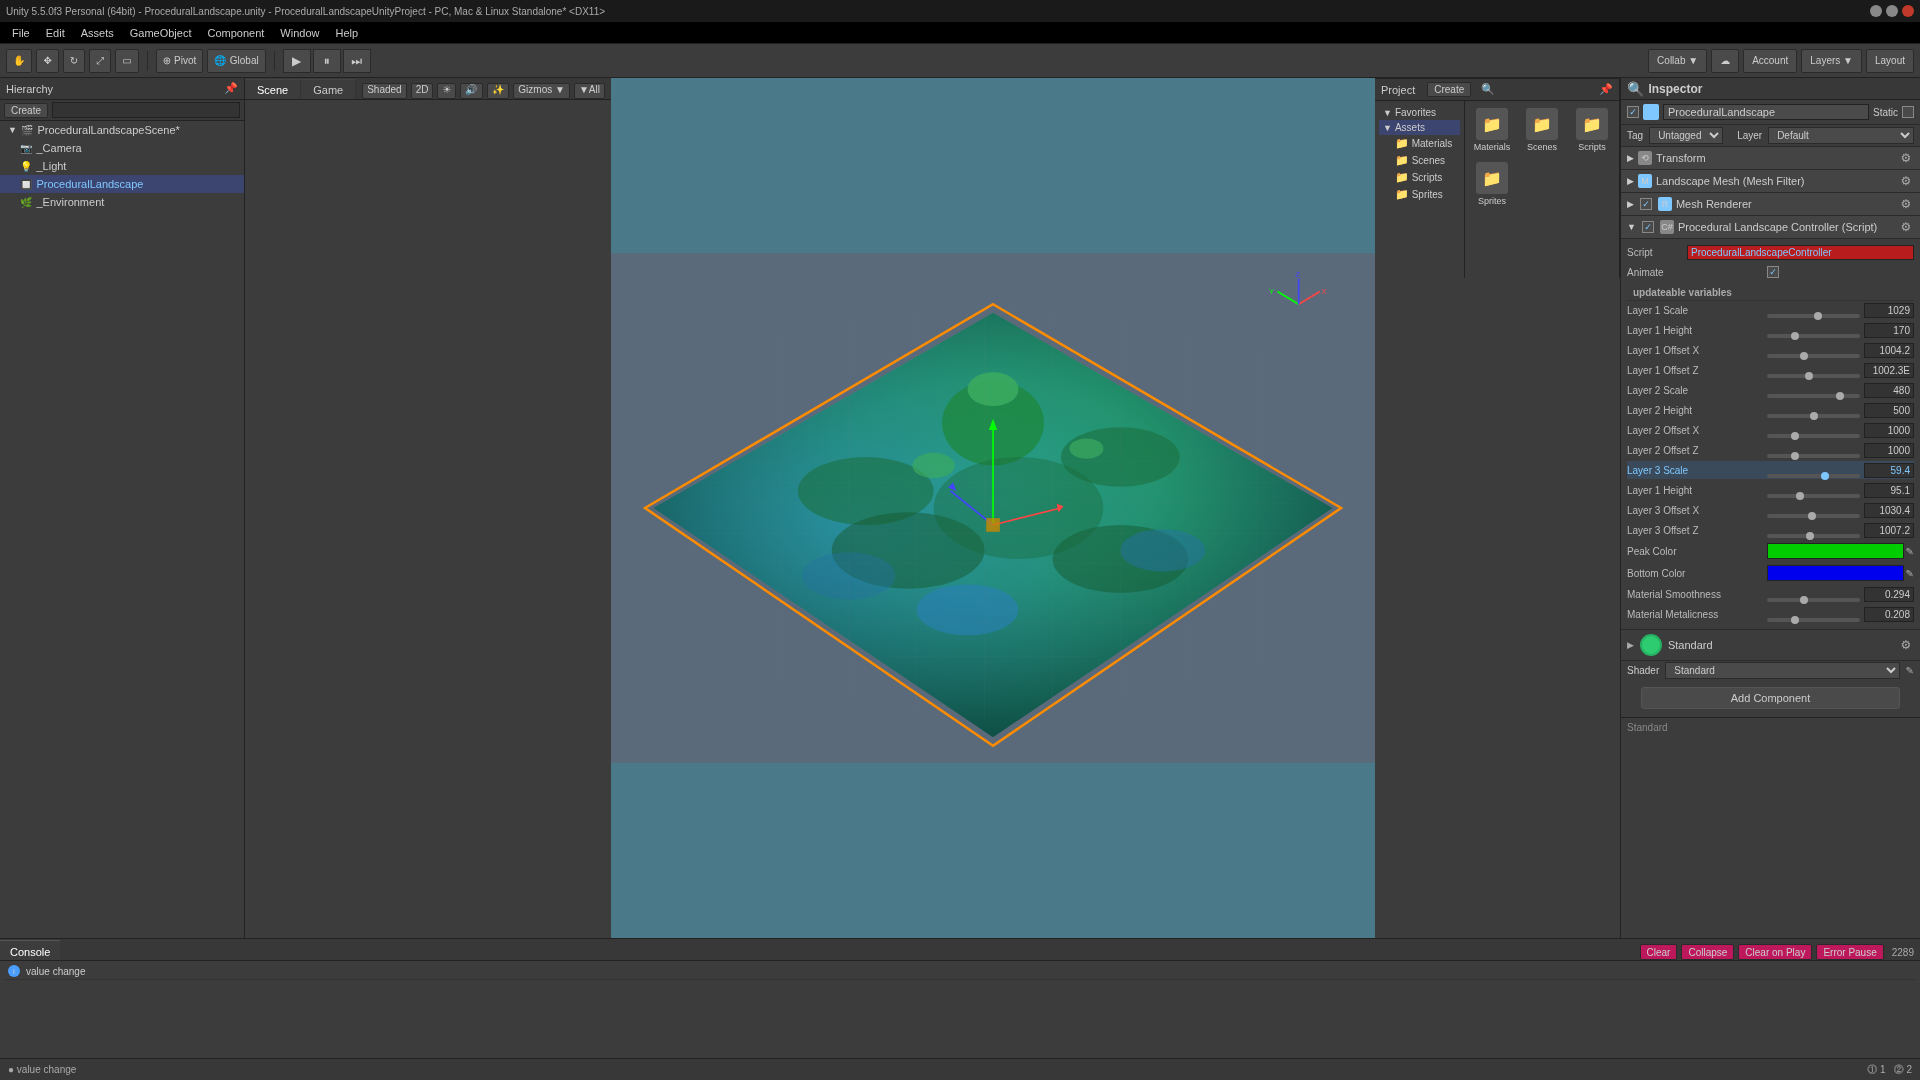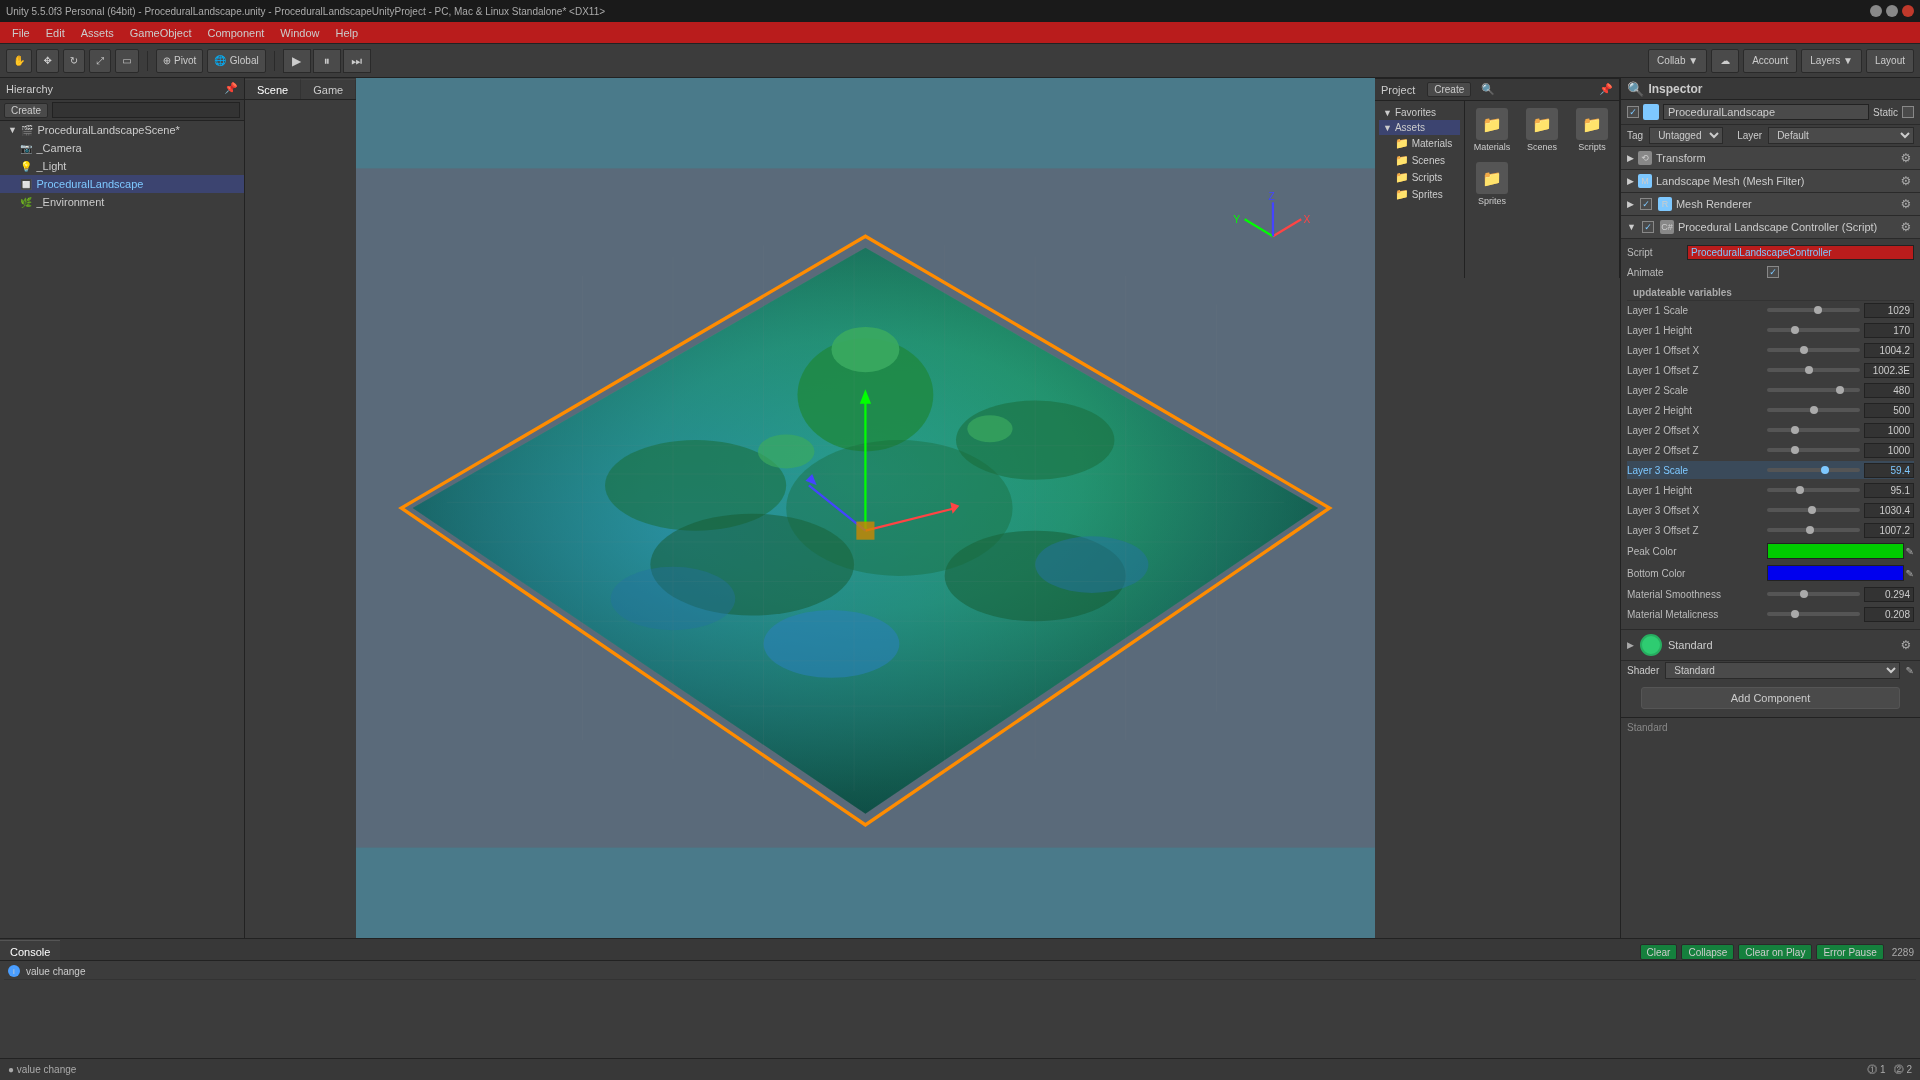--- a/index.html
+++ b/index.html
@@ -2,21 +2,21 @@
 <html><head>
   <meta charset="utf-8">
   <style>
     * { margin: 0; padding: 0; box-sizing: border-box; }
     body { width: 1920px; height: 1080px; overflow: hidden; background: #3c3c3c; font-family: Arial, sans-serif; font-size: 11px; color: #ccc; }
 
     
     #titlebar { height: 22px; background: #1a1a1a; display: flex; align-items: center; padding: 0 6px; color: #aaa; font-size: 11px; }
 
     
-    #menubar { height: 22px; background: #b91c1c; display: flex; align-items: center; padding: 0 4px; border-bottom: 1px solid #222; }
+    #menubar { height: 22px; background: #000000; display: flex; align-items: center; padding: 0 4px; border-bottom: 1px solid #222; }
     .menu-item { padding: 2px 8px; cursor: pointer; font-size: 11px; color: #ccc; }
 
     
     #toolbar { height: 34px; background: #3c3c3c; display: flex; align-items: center; padding: 0 6px; border-bottom: 1px solid #222; gap: 4px; }
     .toolbar-btn { height: 24px; padding: 2px 6px; background: #4a4a4a; border: 1px solid #2a2a2a; border-radius: 2px; color: #ccc; cursor: pointer; font-size: 10px; display: flex; align-items: center; gap: 3px; }
     .toolbar-separator { width: 1px; height: 20px; background: #2a2a2a; margin: 0 4px; }
     .play-btn { background: #4a4a4a; border: 1px solid #2a2a2a; width: 28px; height: 24px; display: flex; align-items: center; justify-content: center; cursor: pointer; }
     .collab-btn { height: 24px; padding: 2px 8px; background: #4a4a4a; border: 1px solid #2a2a2a; border-radius: 2px; color: #ccc; cursor: pointer; font-size: 10px; }
     .toolbar-right { margin-left: auto; display: flex; gap: 4px; align-items: center; }
 
@@ -53,21 +53,21 @@
     .tag-dropdown { background: #4a4a4a; border: 1px solid #2a2a2a; color: #ccc; font-size: 10px; padding: 1px 4px; }
 
     .component-header { display: flex; align-items: center; padding: 3px 6px; background: #444; border-bottom: 1px solid #2a2a2a; cursor: pointer; gap: 4px; }
     .component-icon { width: 14px; height: 14px; background: #888; border-radius: 2px; display: flex; align-items: center; justify-content: center; font-size: 9px; }
     .component-name { font-size: 11px; color: #ccc; flex: 1; }
 
     .component-body { padding: 4px 6px; border-bottom: 1px solid #2a2a2a; }
     .prop-row { display: flex; align-items: center; height: 18px; margin-bottom: 2px; }
     .prop-label { width: 140px; font-size: 10px; color: #bbb; flex-shrink: 0; }
     .prop-label.highlight { color: #7ec8ff; }
-    .prop-slider-container { flex: 1; display: flex; align-items: center; gap: 4px; }
+    .prop-slider-container { flex: 1; display: flex; align-items: flex-end; gap: 4px; }
     .prop-value { width: 50px; font-size: 10px; color: #ccc; text-align: right; background: #333; border: 1px solid #222; padding: 1px 3px; }
 
     .color-swatch { width: 100%; height: 16px; border: 1px solid #222; cursor: pointer; }
     .color-row { display: flex; align-items: center; height: 20px; margin-bottom: 2px; }
 
     .section-title { font-size: 10px; color: #aaa; padding: 4px 6px 2px 6px; font-weight: bold; border-bottom: 1px solid #333; }
 
     .script-row { display: flex; align-items: center; height: 18px; margin-bottom: 2px; }
     .script-label { width: 60px; font-size: 10px; color: #bbb; }
     .script-value { flex: 1; font-size: 10px; color: #7ec8ff; background: #b91c1c; border: 1px solid #222; padding: 1px 3px; }
@@ -79,21 +79,21 @@
     .material-icon { width: 22px; height: 22px; background: #2ecc71; border-radius: 50%; border: 2px solid #27ae60; }
     .shader-row { display: flex; align-items: center; height: 18px; padding: 2px 6px; gap: 6px; font-size: 10px; }
     .shader-dropdown { background: #4a4a4a; border: 1px solid #2a2a2a; color: #ccc; font-size: 10px; padding: 1px 4px; flex: 1; }
 
     
     #bottom-panel { height: 120px; background: #3c3c3c; border-top: 1px solid #222; display: flex; flex-direction: column; }
     .console-tabs { height: 22px; background: #383838; display: flex; align-items: flex-end; border-bottom: 1px solid #222; }
     .console-tab { padding: 2px 10px; font-size: 11px; cursor: pointer; height: 20px; display: flex; align-items: flex-end; }
     .console-tab.active { background: #3c3c3c; color: #fff; border-top: 1px solid #555; }
     .console-btns { display: flex; align-items: center; padding: 0 6px; gap: 4px; margin-left: auto; }
-    .console-btn { font-size: 10px; color: #ccc; cursor: pointer; padding: 2px 6px; background: #15803d; border: 1px solid #2a2a2a; border-radius: 2px; height: 16px; display: flex; align-items: center; }
+    .console-btn { font-size: 10px; color: #ccc; cursor: pointer; padding: 2px 6px; background: #be185d; border: 1px solid #2a2a2a; border-radius: 2px; height: 16px; display: flex; align-items: center; }
     .console-content { flex: 1; overflow-y: auto; padding: 2px 4px; }
     .console-line { display: flex; align-items: center; padding: 2px 4px; gap: 6px; font-size: 10px; border-bottom: 1px solid #333; }
     .console-icon { width: 12px; height: 12px; border-radius: 50%; background: #888; display: flex; align-items: center; justify-content: center; font-size: 8px; flex-shrink: 0; }
     .console-icon.info { background: #4a9eff; }
 
     
     #status-bar { height: 22px; background: #383838; display: flex; align-items: center; padding: 0 8px; font-size: 10px; color: #aaa; border-top: 1px solid #222; }
     .status-right { margin-left: auto; display: flex; gap: 8px; }
 
     
@@ -207,20 +207,29 @@
 
   <div id="center" style="flex:1;display:flex;flex-direction:row;">
 
     <div id="scene-tabs" style="height:22px;background:#383838;display:flex;align-items:flex-end;border-bottom:1px solid #222;">
       <div class="scene-tab active">
         <span>Scene</span>
       </div>
       <div class="scene-tab">
         <span>Game</span>
       </div>
+      <div style="flex:1;display:flex;align-items:center;padding:0 6px;gap:4px;">
+        <span class="small-btn">Shaded</span>
+        <span class="small-btn">2D</span>
+        <span class="small-btn">☀</span>
+        <span class="small-btn">🔊</span>
+        <span class="small-btn">✨</span>
+        <span class="small-btn">Gizmos ▼</span>
+        <span class="small-btn" style="margin-left:auto;">▼All</span>
+      </div>
     </div>
 
     <div id="scene-viewport" style="flex:1;position:relative;overflow:hidden;background:#4a7a8a;">
 
       <svg width="100%" height="100%" viewBox="0 0 900 600" style="position:absolute;top:0;left:0;">
 
         <rect width="900" height="600" fill="#5a6a7a"></rect>
 
         <g opacity="0.4" stroke="#aaa" stroke-width="0.5">
           

